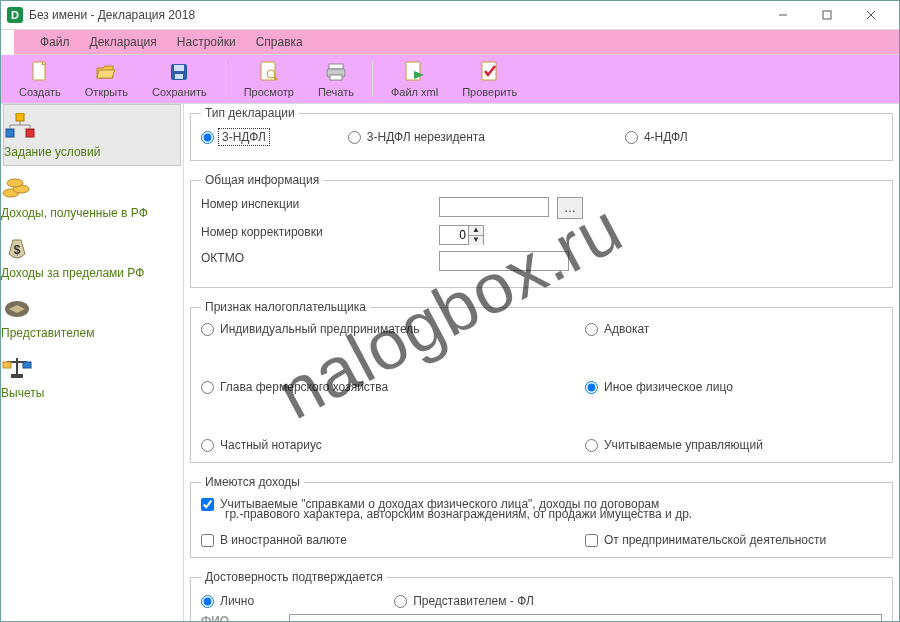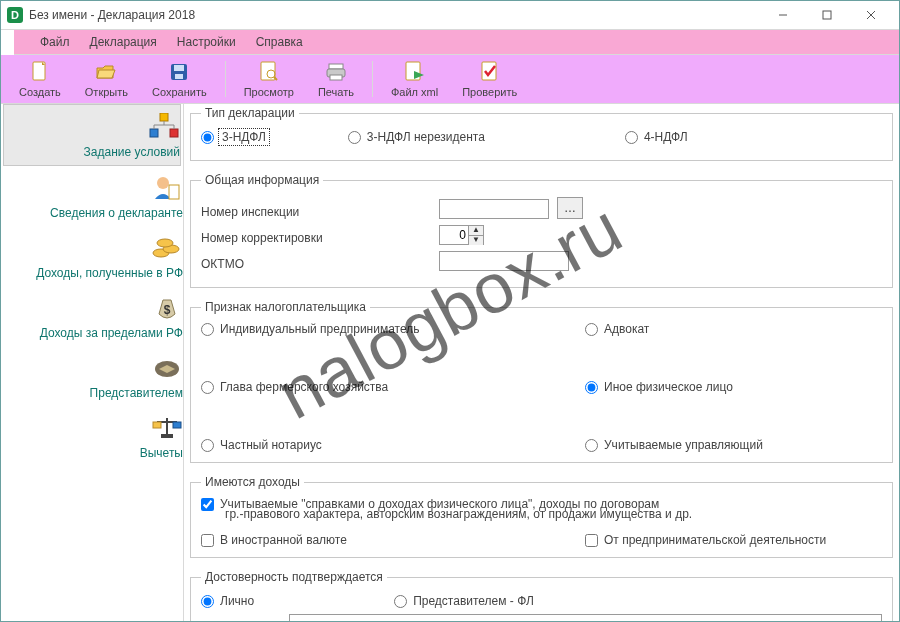--- a/index.html
+++ b/index.html
@@ -86,23 +86,23 @@
   }
   .sidebar {
     width: 182px;
     background: #fff;
     border-right: 1px solid #d9d9d9;
     display: flex; flex-direction: column;
     align-items: stretch;
     padding-top: 0;
   }
   .side-item {
-    display: flex; flex-direction: column; align-items: flex-end;
+    display: flex; flex-direction: column; align-items: flex-start;
     padding: 6px 0 6px 0;
-    color: #0f766e;
+    color: #4d7c0f;
     text-align: center;
   }
   .side-item .si-icon {
     width: 32px; height: 32px;
     display:flex; align-items:center; justify-content:center;
     margin-bottom: 2px;
   }
   .side-item.active {
     background: #e9e9e9;
     border: 1px solid #c8c8c8;
@@ -120,21 +120,21 @@
   fieldset.grp {
     border: 1px solid #c8c8c8;
     padding: 4px 10px 10px 10px;
     margin: 0 0 12px 0;
   }
   fieldset.grp > legend {
     padding: 0 4px;
     color: #444;
   }
   .row {
-    display: flex; align-items: flex-end;
+    display: flex; align-items: flex-start;
     margin: 6px 0;
     gap: 8px;
   }
   .row-grid2 {
     display: grid;
     grid-template-columns: 340px 1fr;
     row-gap: 10px;
     margin-top: 4px;
     gap: 44px;
   }
@@ -326,30 +326,20 @@
               <rect x="12" y="0" width="8" height="8" fill="#f5b800" stroke="#b07d00"></rect>
               <rect x="2" y="16" width="8" height="8" fill="#2e7fd1" stroke="#1a4f87"></rect>
               <rect x="22" y="16" width="8" height="8" fill="#d33" stroke="#922"></rect>
               <line x1="16" y1="8" x2="16" y2="12" stroke="#888"></line>
               <line x1="6" y1="16" x2="6" y2="12" stroke="#888"></line>
               <line x1="26" y1="16" x2="26" y2="12" stroke="#888"></line>
               <line x1="6" y1="12" x2="26" y2="12" stroke="#888"></line>
             </svg>
         </span>
         <span class="si-label">Задание условий</span>
-      </div>
-      <div class="side-item">
-        <span class="si-icon">
-          <svg width="32" height="30">
-              <circle cx="12" cy="10" r="6" fill="#f4c08b"></circle>
-              <path d="M4 26 Q12 16 20 26 Z" fill="#2e7fd1"></path>
-              <rect x="18" y="12" width="10" height="14" fill="#fff" stroke="#c79b2a"></rect>
-            </svg>
-        </span>
-        <span class="si-label">Сведения о декларанте</span>
       </div>
       <div class="side-item">
         <span class="si-icon">
           <svg width="32" height="26">
               <ellipse cx="10" cy="18" rx="8" ry="4" fill="#f6c34a" stroke="#b8892b"></ellipse>
               <ellipse cx="20" cy="14" rx="8" ry="4" fill="#f6c34a" stroke="#b8892b"></ellipse>
               <ellipse cx="14" cy="8" rx="8" ry="4" fill="#f6c34a" stroke="#b8892b"></ellipse>
             </svg>
         </span>
         <span class="si-label">Доходы, полученные в РФ</span>

